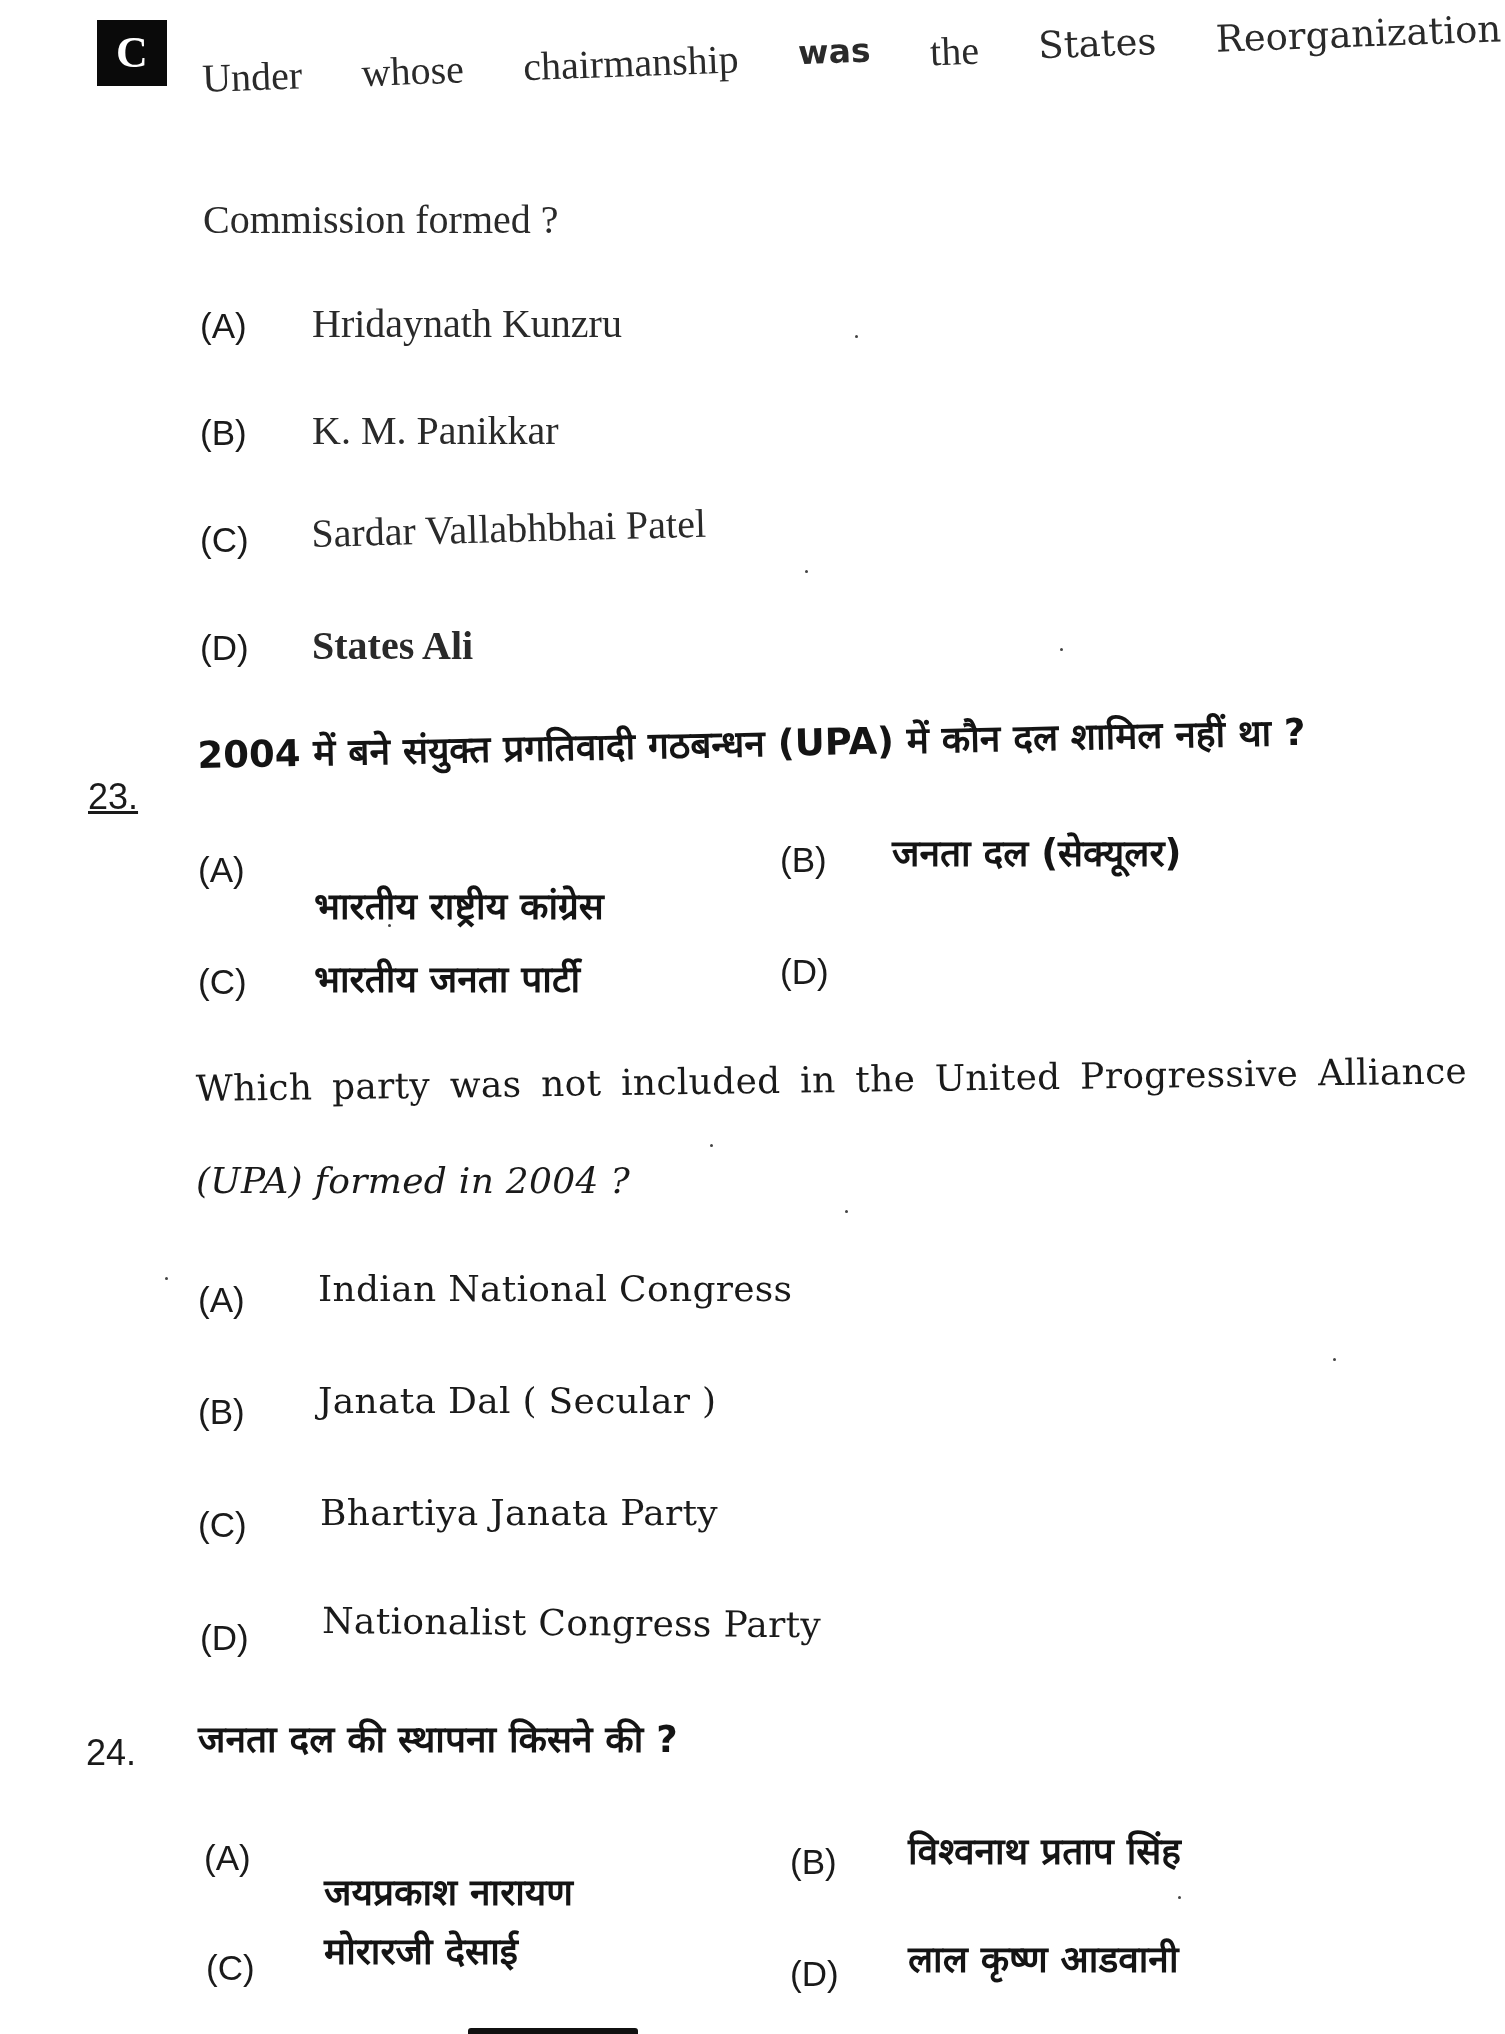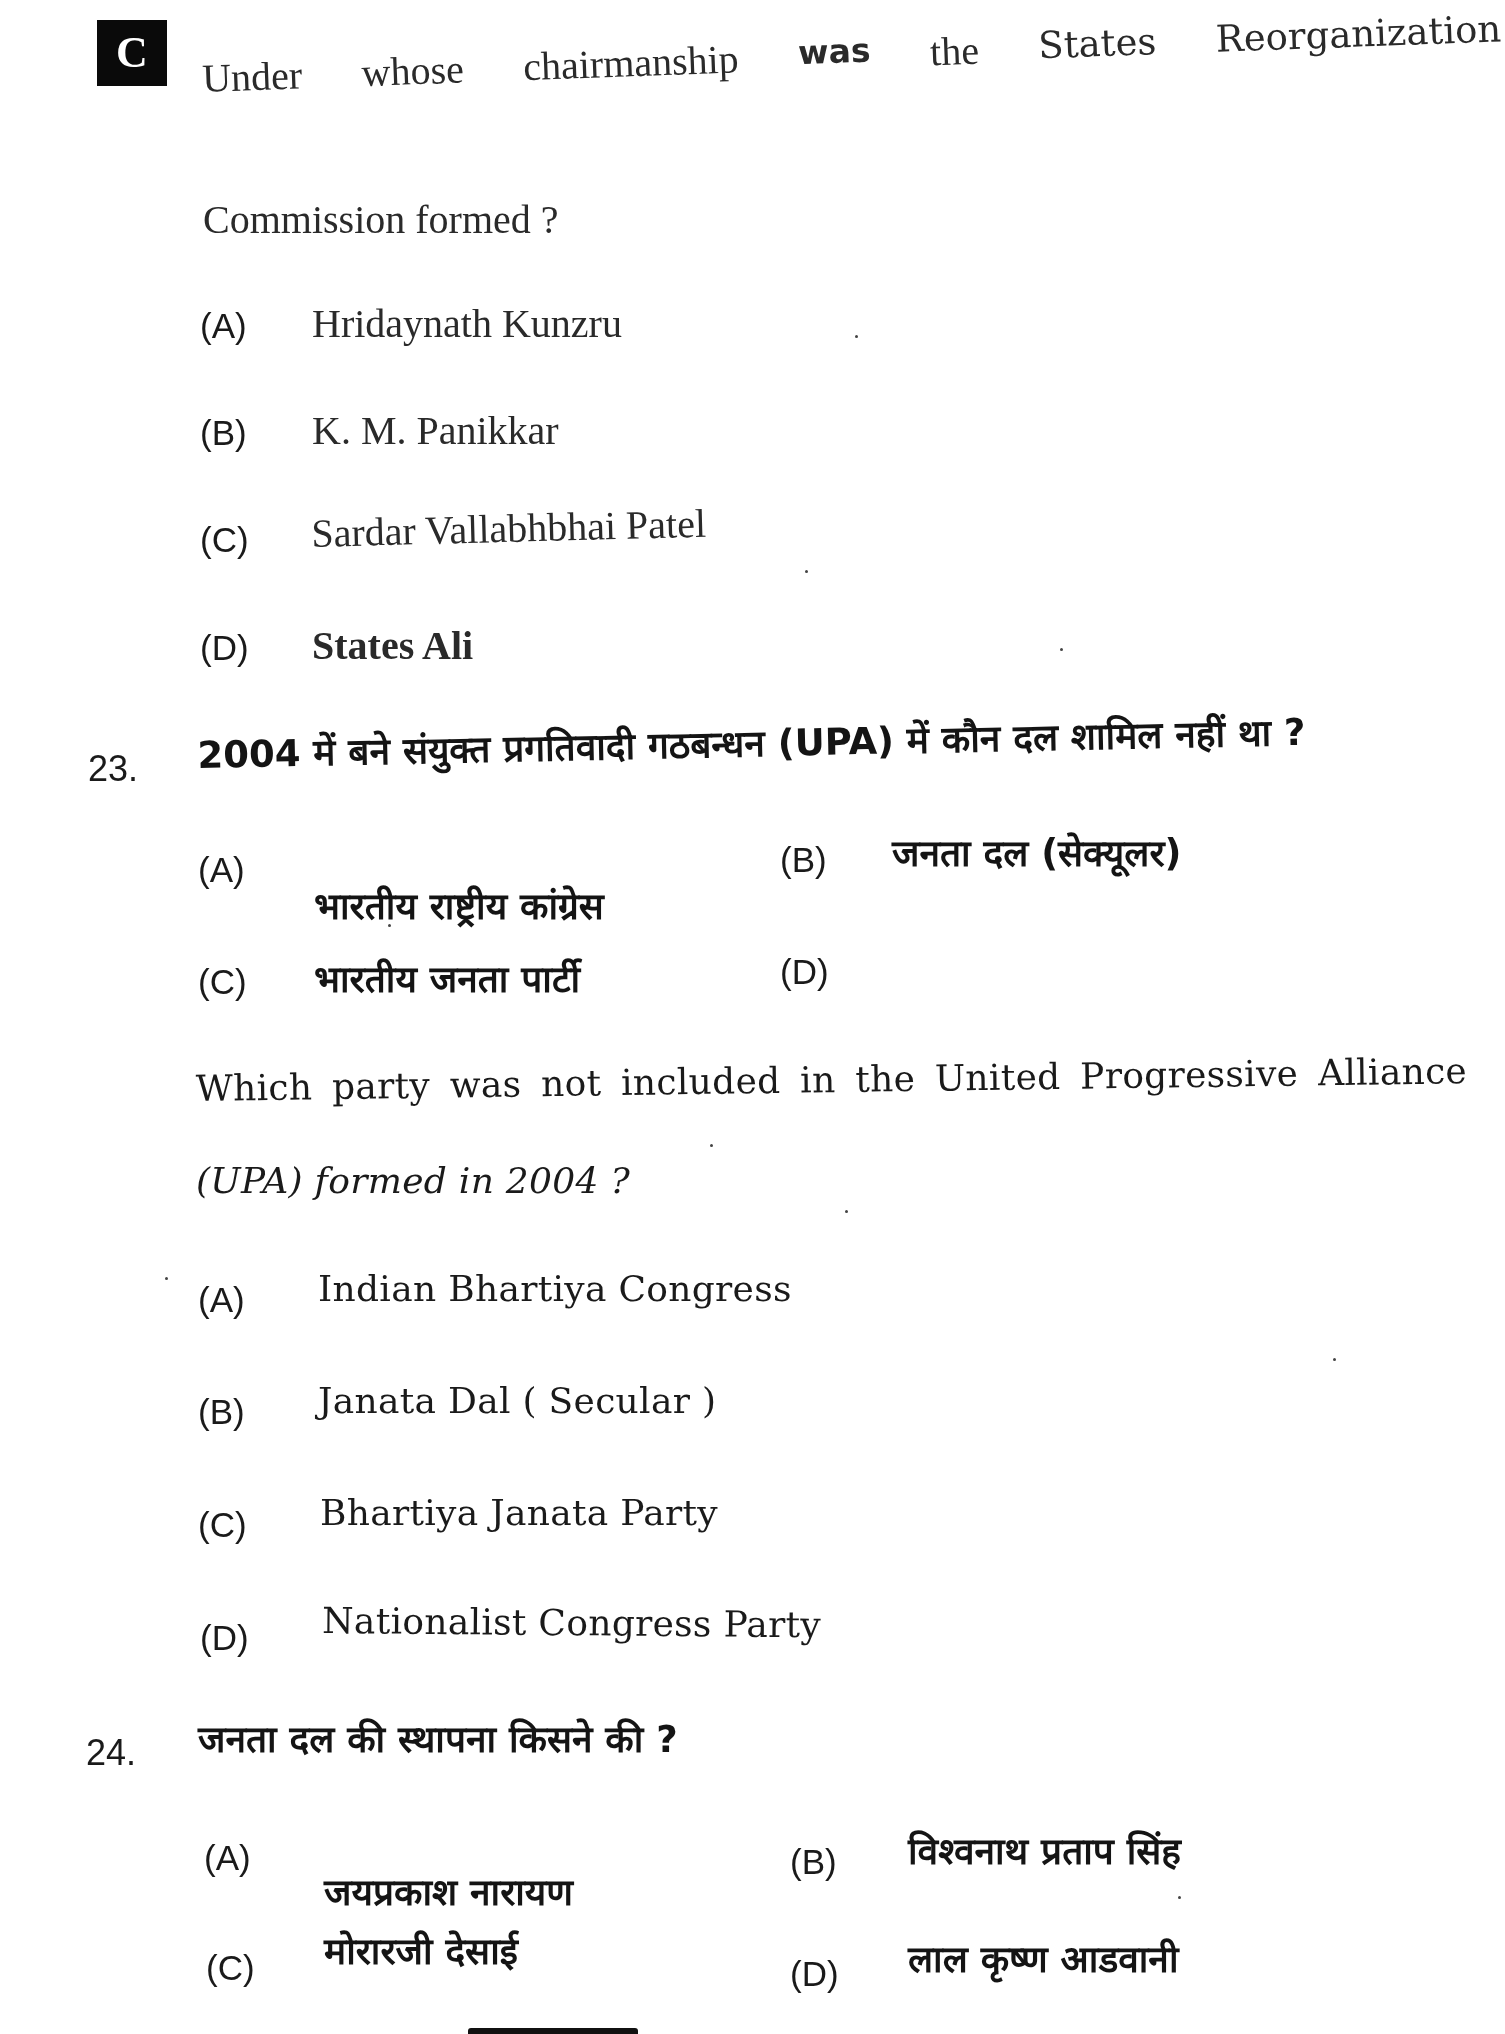--- a/index.html
+++ b/index.html
@@ -106,37 +106,37 @@
 
   <div class="abs label" style="left:200px; top:413px;">(B)</div>
   <div class="abs en-light" style="left:312px; top:407px;">K. M. Panikkar</div>
 
   <div class="abs label" style="left:200px; top:520px;">(C)</div>
   <div class="abs en-light" style="left:312px; top:510px; transform:rotate(-1.5deg); transform-origin:left bottom;">Sardar Vallabhbhai Patel</div>
 
   <div class="abs label" style="left:200px; top:628px;">(D)</div>
   <div class="abs en-light" style="left:312px; top:622px; font-weight:bold;">States Ali</div>
 
-  <div class="abs qnum" style="left:88px; top:748px;">23.</div>
+  <div class="abs qnum" style="left:88px; top:776px;text-decoration:underline;">23.</div>
   <div class="abs hi" style="left:198px; top:728px; transform:rotate(-1.2deg); transform-origin:left bottom;">2004 में बने संयुक्त प्रगतिवादी गठबन्धन (UPA) में कौन दल शामिल नहीं था ?</div>
 
   <div class="abs label" style="left:198px; top:850px;">(A)</div>
   <div class="abs hi" style="left:314px; top:842px;margin-top:37px;">भारतीय राष्ट्रीय कांग्रेस</div>
   <div class="abs label" style="left:780px; top:840px;">(B)</div>
   <div class="abs hi" style="left:892px; top:826px;">जनता दल (सेक्यूलर)</div>
 
   <div class="abs label" style="left:198px; top:962px;">(C)</div>
   <div class="abs hi" style="left:314px; top:952px;">भारतीय जनता पार्टी</div>
   <div class="abs label" style="left:780px; top:952px;">(D)</div>
 
   <div class="abs en" style="left:196px; top:1068px; word-spacing:8px; transform:rotate(-0.8deg); transform-origin:left bottom;">Which party was not included in the United Progressive Alliance</div>
   <div class="abs en" style="left:196px; top:1160px;font-style:italic;">(UPA) formed in 2004 ?</div>
 
   <div class="abs label" style="left:198px; top:1280px;">(A)</div>
-  <div class="abs en" style="left:318px; top:1268px;">Indian Bhartiya Congress</div>
+  <div class="abs en" style="left:318px; top:1268px;">Indian National Congress</div>
 
   <div class="abs label" style="left:198px; top:1392px;">(B)</div>
   <div class="abs en" style="left:318px; top:1380px;">Janata Dal ( Secular )</div>
 
   <div class="abs label" style="left:198px; top:1505px;">(C)</div>
   <div class="abs en" style="left:320px; top:1492px;text-align:center;">Bhartiya Janata Party</div>
 
   <div class="abs label" style="left:200px; top:1618px;">(D)</div>
   <div class="abs en" style="left:322px; top:1600px; transform:rotate(0.5deg); transform-origin:left bottom;">Nationalist Congress Party</div>
 

